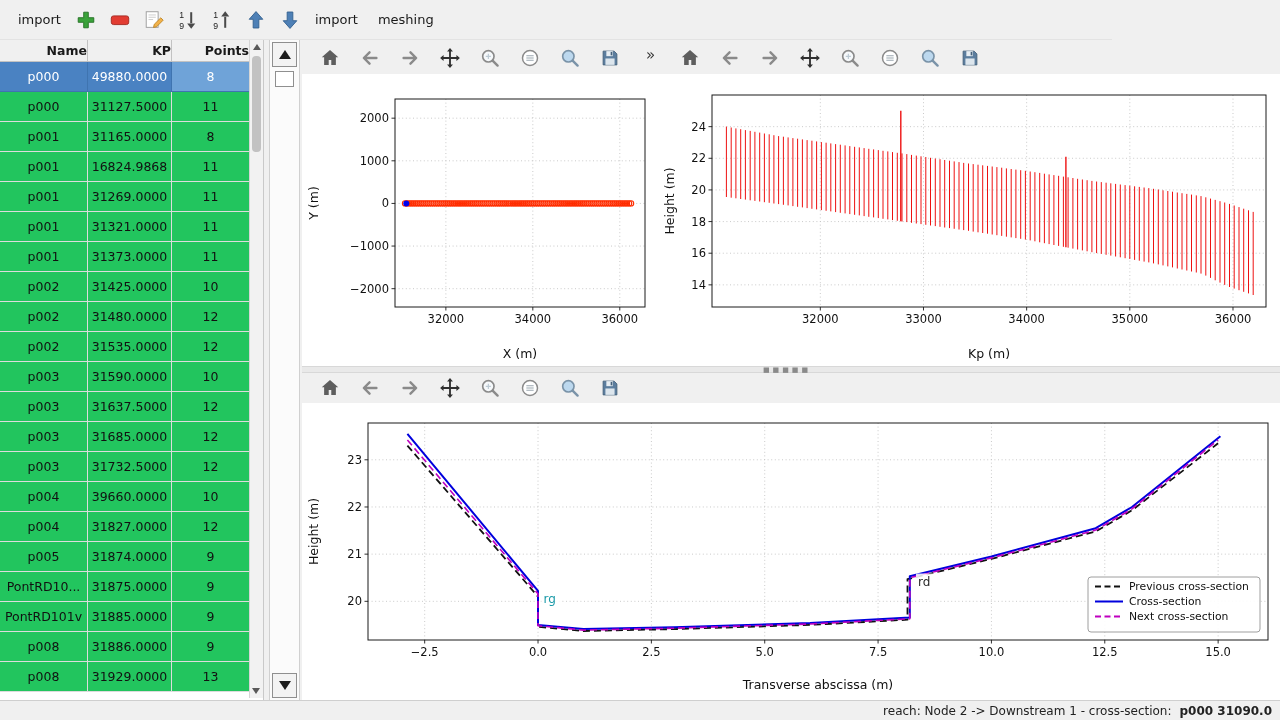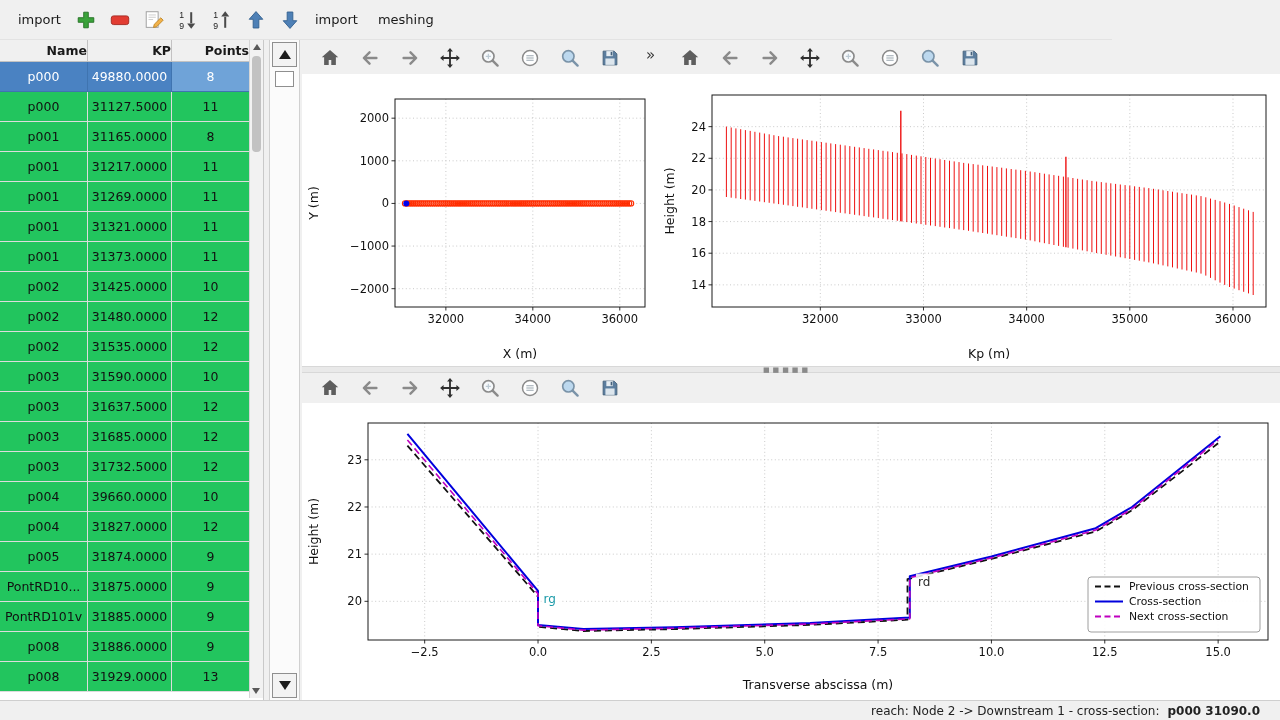--- a/index.html
+++ b/index.html
@@ -50,21 +50,21 @@
   .overflow-btn{position:absolute;left:344px;top:6px;border:none;background:transparent;font-size:15px;color:#333;font-family:inherit}
   .figure{position:absolute;background:#fff}
   #fig-plan{left:2px;top:34px}
   #fig-profile{left:358px;top:34px}
   #fig-cross{left:2px;top:363px}
   .figure text{font-family:"DejaVu Sans",sans-serif}
   .splitter{position:absolute;left:0;top:326px;width:978px;height:7px;background:#e9e9e9;border-top:1px solid #d8d8d8;border-bottom:1px solid #d8d8d8}
   .splitter .dots{position:absolute;left:461px;top:-1px;font-size:7px;letter-spacing:3px;color:#8a8a8a;line-height:8px}
 
   
-  .statusbar{position:absolute;left:0;top:700px;width:1280px;height:20px;background:#f0f0f0;border-top:1px solid #cfcfcf;display:flex;justify-content:flex-end;align-items:center;padding-right:20px;font-size:12px;color:#222}
+  .statusbar{position:absolute;left:0;top:700px;width:1280px;height:20px;background:#f0f0f0;border-top:1px solid #cfcfcf;display:flex;justify-content:flex-end;align-items:center;padding-right:8px;font-size:12px;color:#222}
   .statusbar b{margin-left:8px}
 </style>
 </head>
 <body>
 
 <div class="toolbar">
   <button class="tb-text">import</button>
   <span id="main-toolbar-icons" style="display:flex;gap:4px">
       <button class="tb-icon">
         <span>
@@ -145,21 +145,21 @@
         <div class="tcell c1">31127.5000</div>
         <div class="tcell c2">11</div>
       </div>
       <div class="trow">
         <div class="tcell c0">p001</div>
         <div class="tcell c1">31165.0000</div>
         <div class="tcell c2">8</div>
       </div>
       <div class="trow">
         <div class="tcell c0">p001</div>
-        <div class="tcell c1">31217.0000</div>
+        <div class="tcell c1">16824.9868</div>
         <div class="tcell c2">11</div>
       </div>
       <div class="trow">
         <div class="tcell c0">p001</div>
         <div class="tcell c1">31269.0000</div>
         <div class="tcell c2">11</div>
       </div>
       <div class="trow">
         <div class="tcell c0">p001</div>
         <div class="tcell c1">31321.0000</div>

